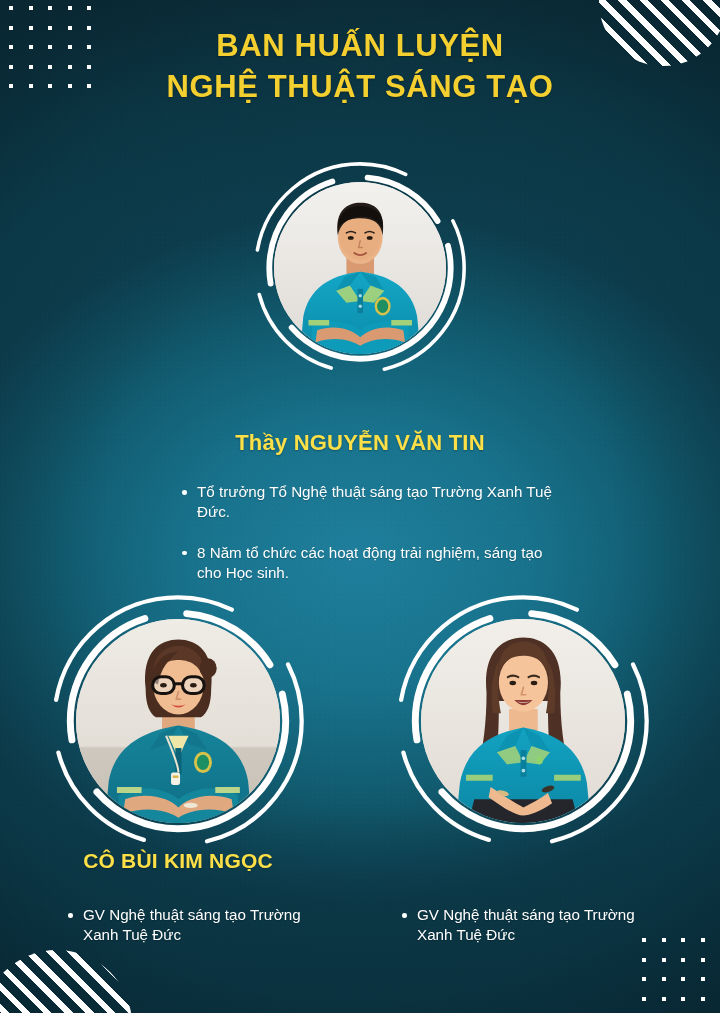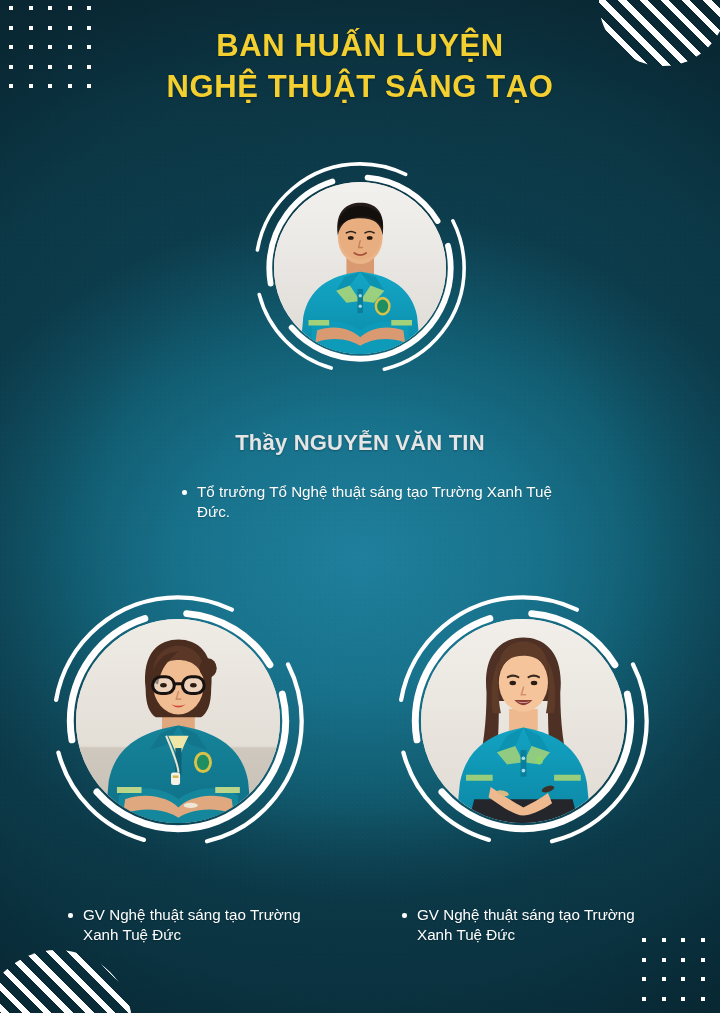--- a/index.html
+++ b/index.html
@@ -99,21 +99,21 @@
     width:100%; height:100%;
     overflow:visible;
     pointer-events:none;
   }
   .ring-svg circle{ fill:none; stroke:#ffffff; stroke-linecap:round; }
 
   
   .person-name{
     position:absolute;
     text-align:center;
-    color:#e5e5e5;
+    color:#fde047;
     font-weight:900;
     font-size:21px;
     letter-spacing:.2px;
     text-shadow:0 1px 2px rgba(0,0,0,.28);
     white-space:nowrap;
   }
   .person-name .honorific{ text-transform:none; }
 
   
   .bullets{
@@ -278,20 +278,21 @@
       </svg>
     </div>
   </div>
 
   <div class="person-name" id="name-main">
     <span class="honorific">Thầy </span><span>NGUYỄN VĂN TIN</span>
   </div>
 
   <ul class="bullets" id="bullets-main">
     <li>Tổ trưởng Tổ Nghệ thuật sáng tạo Trường Xanh Tuệ Đức.</li>
+    <li>8 Năm tổ chức các hoạt động trải nghiệm, sáng tạo cho Học sinh.</li>
   </ul>
 
   <div class="portrait-wrap" id="portrait-ngoc">
     <div class="ring-stage">
 
       <div class="photo">
         <svg viewBox="0 0 100 100" preserveAspectRatio="xMidYMid slice">
           <defs>
             <linearGradient id="bgB" x1="0" y1="0" x2="0" y2="1">
               <stop offset="0" stop-color="#efece6"></stop>
@@ -346,20 +347,23 @@
         </svg>
       </div>
 
       <svg class="ring-svg" viewBox="0 0 100 100">
         <circle cx="50" cy="50" r="40.5" stroke-width="2.6" stroke-dasharray="118 22 58 16 38 12" stroke-dashoffset="20"></circle>
         <circle cx="50" cy="50" r="46.5" stroke-width="1.6" stroke-dasharray="86 30 64 24 48 20" stroke-dashoffset="118"></circle>
       </svg>
     </div>
   </div>
 
+  <div class="person-name" id="name-ngoc">
+    <span>CÔ BÙI KIM NGỌC</span>
+  </div>
 
   <ul class="bullets" id="bullets-ngoc">
     <li>GV Nghệ thuật sáng tạo Trường Xanh Tuệ Đức</li>
   </ul>
 
   <div class="portrait-wrap" id="portrait-hanh">
     <div class="ring-stage">
 
       <div class="photo">
         <svg viewBox="0 0 100 100" preserveAspectRatio="xMidYMid slice">

